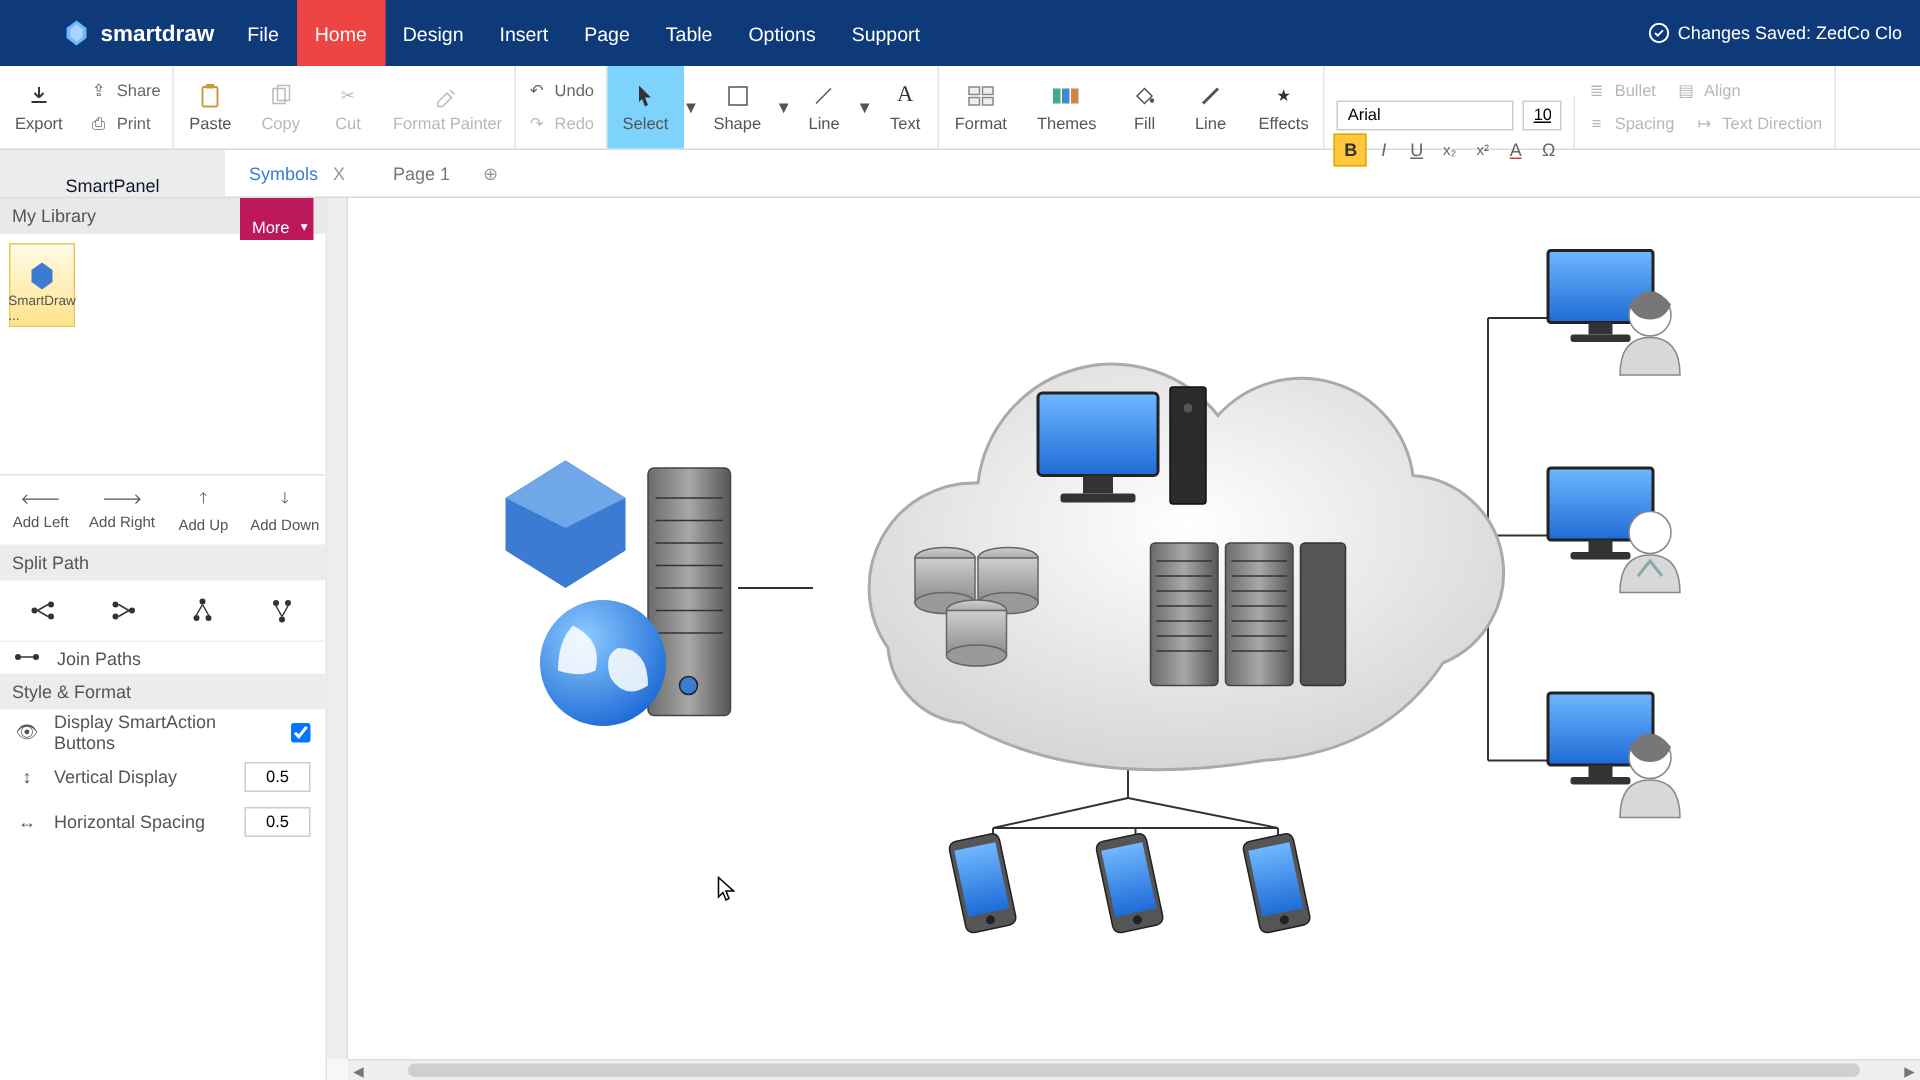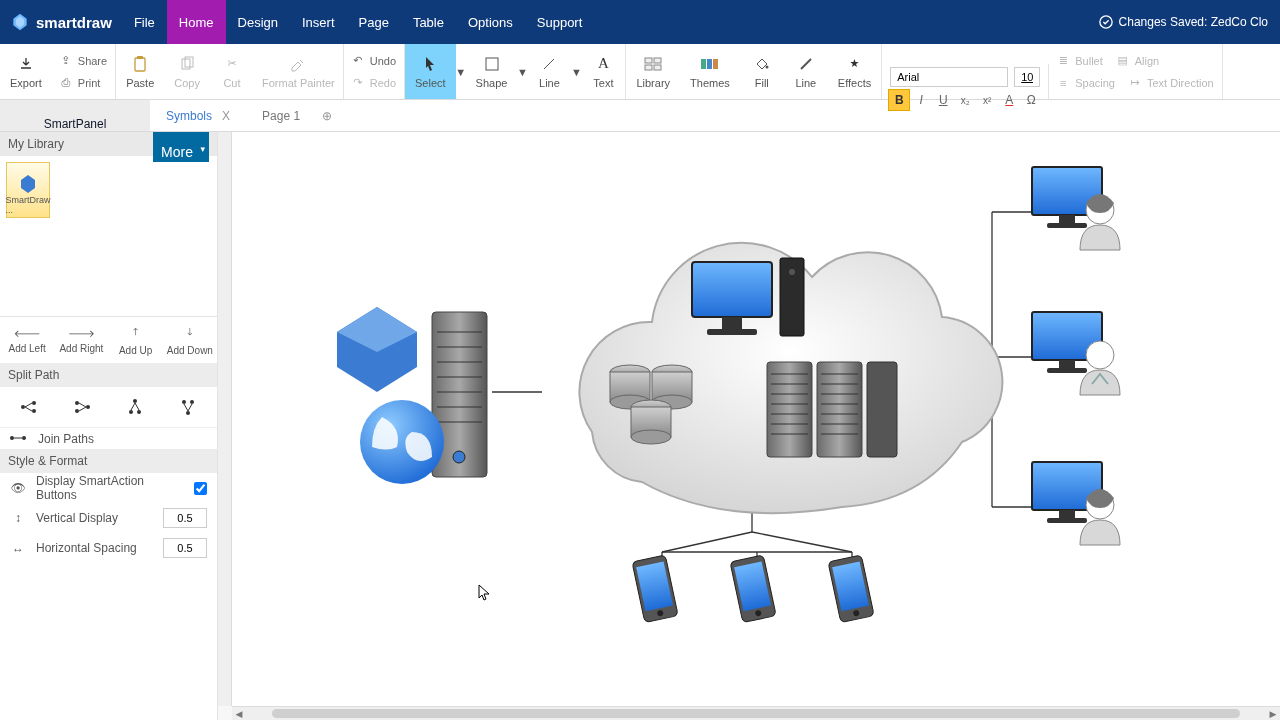--- a/index.html
+++ b/index.html
@@ -1,24 +1,24 @@
 <!DOCTYPE html>
 <html><head>
 <meta charset="utf-8">
 <style>
 * { box-sizing: border-box; margin: 0; padding: 0; font-family: Arial, sans-serif; }
 body { background: #fff; overflow: hidden; width: 1280px; height: 720px; }
 
 
 .menubar { height: 44px; background: #0f3a7a; display: flex; align-items: center; color: #fff; font-size: 13px; }
-.brand { display: flex; align-items: center; padding: 0 10px; font-weight: bold; font-size: 15px; }
+.brand { display: flex; align-items: center; padding: 0 10px; font-weight: bold; font-size: 15px; margin-left: 31px; }
 .brand svg { width: 20px; height: 20px; margin-right: 6px; }
 .menu-items { display: flex; }
 .menu-items .mi { padding: 0 12px; height: 44px; display: flex; align-items: center; cursor: pointer; }
-.menu-items .mi.active { background: #a21caf; }
+.menu-items .mi.active { background: #ef4444; }
 .status { margin-left: auto; padding-right: 12px; display: flex; align-items: center; font-size: 12px; }
 .status svg { width: 14px; height: 14px; margin-right: 6px; }
 
 
 .ribbon { height: 56px; background: #fff; border-bottom: 1px solid #d9d9d9; display: flex; align-items: stretch; font-size: 11px; color: #555; }
 .rgroup { display: flex; align-items: stretch; border-right: 1px solid #e3e3e3; }
 .rbtn { display: flex; flex-direction: column; align-items: center; justify-content: center; padding: 4px 10px; cursor: pointer; min-width: 44px;}
 .rbtn.wide { min-width: 64px; padding: 4px 8px;}
 .rbtn .ico { width: 18px; height: 18px; display:flex; align-items:center; justify-content:center; }
 .rbtn .lab { margin-top: 4px; }
@@ -44,21 +44,21 @@
 .doc-tab{ padding:0 16px; display:flex;align-items:center; gap:10px; color:#3b7bd1; position:relative;}
 .doc-tab.sym{ color:#3b7bd1;}
 .doc-tab.page{ color:#777; padding:0 16px;}
 .close-x{ color:#999; font-size:12px;}
 .add-page{width:22px;display:flex;align-items:center;justify-content:center;color:#999;}
 
 
 .workspace{ position:absolute; top:132px; left:0; right:0; bottom:0; display:flex;}
 .sidepanel{ width:218px; background:#fff; border-right:1px solid #e3e3e3; font-size:12px; color:#555; overflow:hidden;}
 .lib-hdr{ background:#e9e9e9; height:24px; display:flex;align-items:center;padding:0 8px; justify-content:space-between;}
-.lib-hdr .more{ background:#0369a1;color:#fff;padding:18px 16px 2px 8px;position:relative;font-size:14px;}
+.lib-hdr .more{ background:#be185d;color:#fff;padding:18px 16px 2px 8px;position:relative;font-size:11px;}
 .lib-hdr .more:after{content:"▾"; position:absolute; right:4px; font-size:9px;}
 .lib-body{ height:160px; padding:6px; display:flex;gap:6px;flex-wrap:wrap; background:#fff;}
 .lib-item{ width:44px; height:56px; border:1px solid #e7c65a; background:linear-gradient(#fffbe7,#ffe28a); display:flex;flex-direction:column;align-items:center;justify-content:flex-end;padding-bottom:2px;font-size:9px;color:#555;}
 .nav-row{ display:flex; border-top:1px solid #e3e3e3;}
 .nav-btn{ flex:1; height:46px; display:flex;flex-direction:column;align-items:center;justify-content:center;gap:4px;font-size:10px;cursor:pointer;}
 .sect-hdr{ background:#ececec; height:24px; display:flex;align-items:center;padding:0 8px;}
 .split-row{ display:flex; padding:6px 2px;}
 .split-btn{ flex:1; height:28px; display:flex;align-items:center;justify-content:center;cursor:pointer;}
 .join-row{ height:22px;display:flex;align-items:center;gap:12px;padding:0 10px;border-top:1px solid #eee;}
 .sf-row{ height:30px; display:flex;align-items:center;padding:0 10px;gap:10px;}
@@ -231,21 +231,21 @@
   <div class="rgroup">
     <div class="rbtn">
       <span class="ico">
           <svg width="18" height="14" viewBox="0 0 18 14">
             <rect x="1" y="1" width="7" height="5" fill="#eee" stroke="#888"></rect>
             <rect x="10" y="1" width="7" height="5" fill="#eee" stroke="#888"></rect>
             <rect x="1" y="8" width="7" height="5" fill="#eee" stroke="#888"></rect>
             <rect x="10" y="8" width="7" height="5" fill="#eee" stroke="#888"></rect>
           </svg>
         </span>
-      <span class="lab">Library</span>
+      <span class="lab">Format</span>
     </div>
     <div class="rbtn">
       <span class="ico">
           <svg width="18" height="14">
             <rect x="0" y="2" width="5" height="10" fill="#4a8"></rect>
             <rect x="6" y="2" width="5" height="10" fill="#48c"></rect>
             <rect x="12" y="2" width="5" height="10" fill="#c84"></rect>
           </svg>
         </span>
       <span class="lab">Themes</span>

